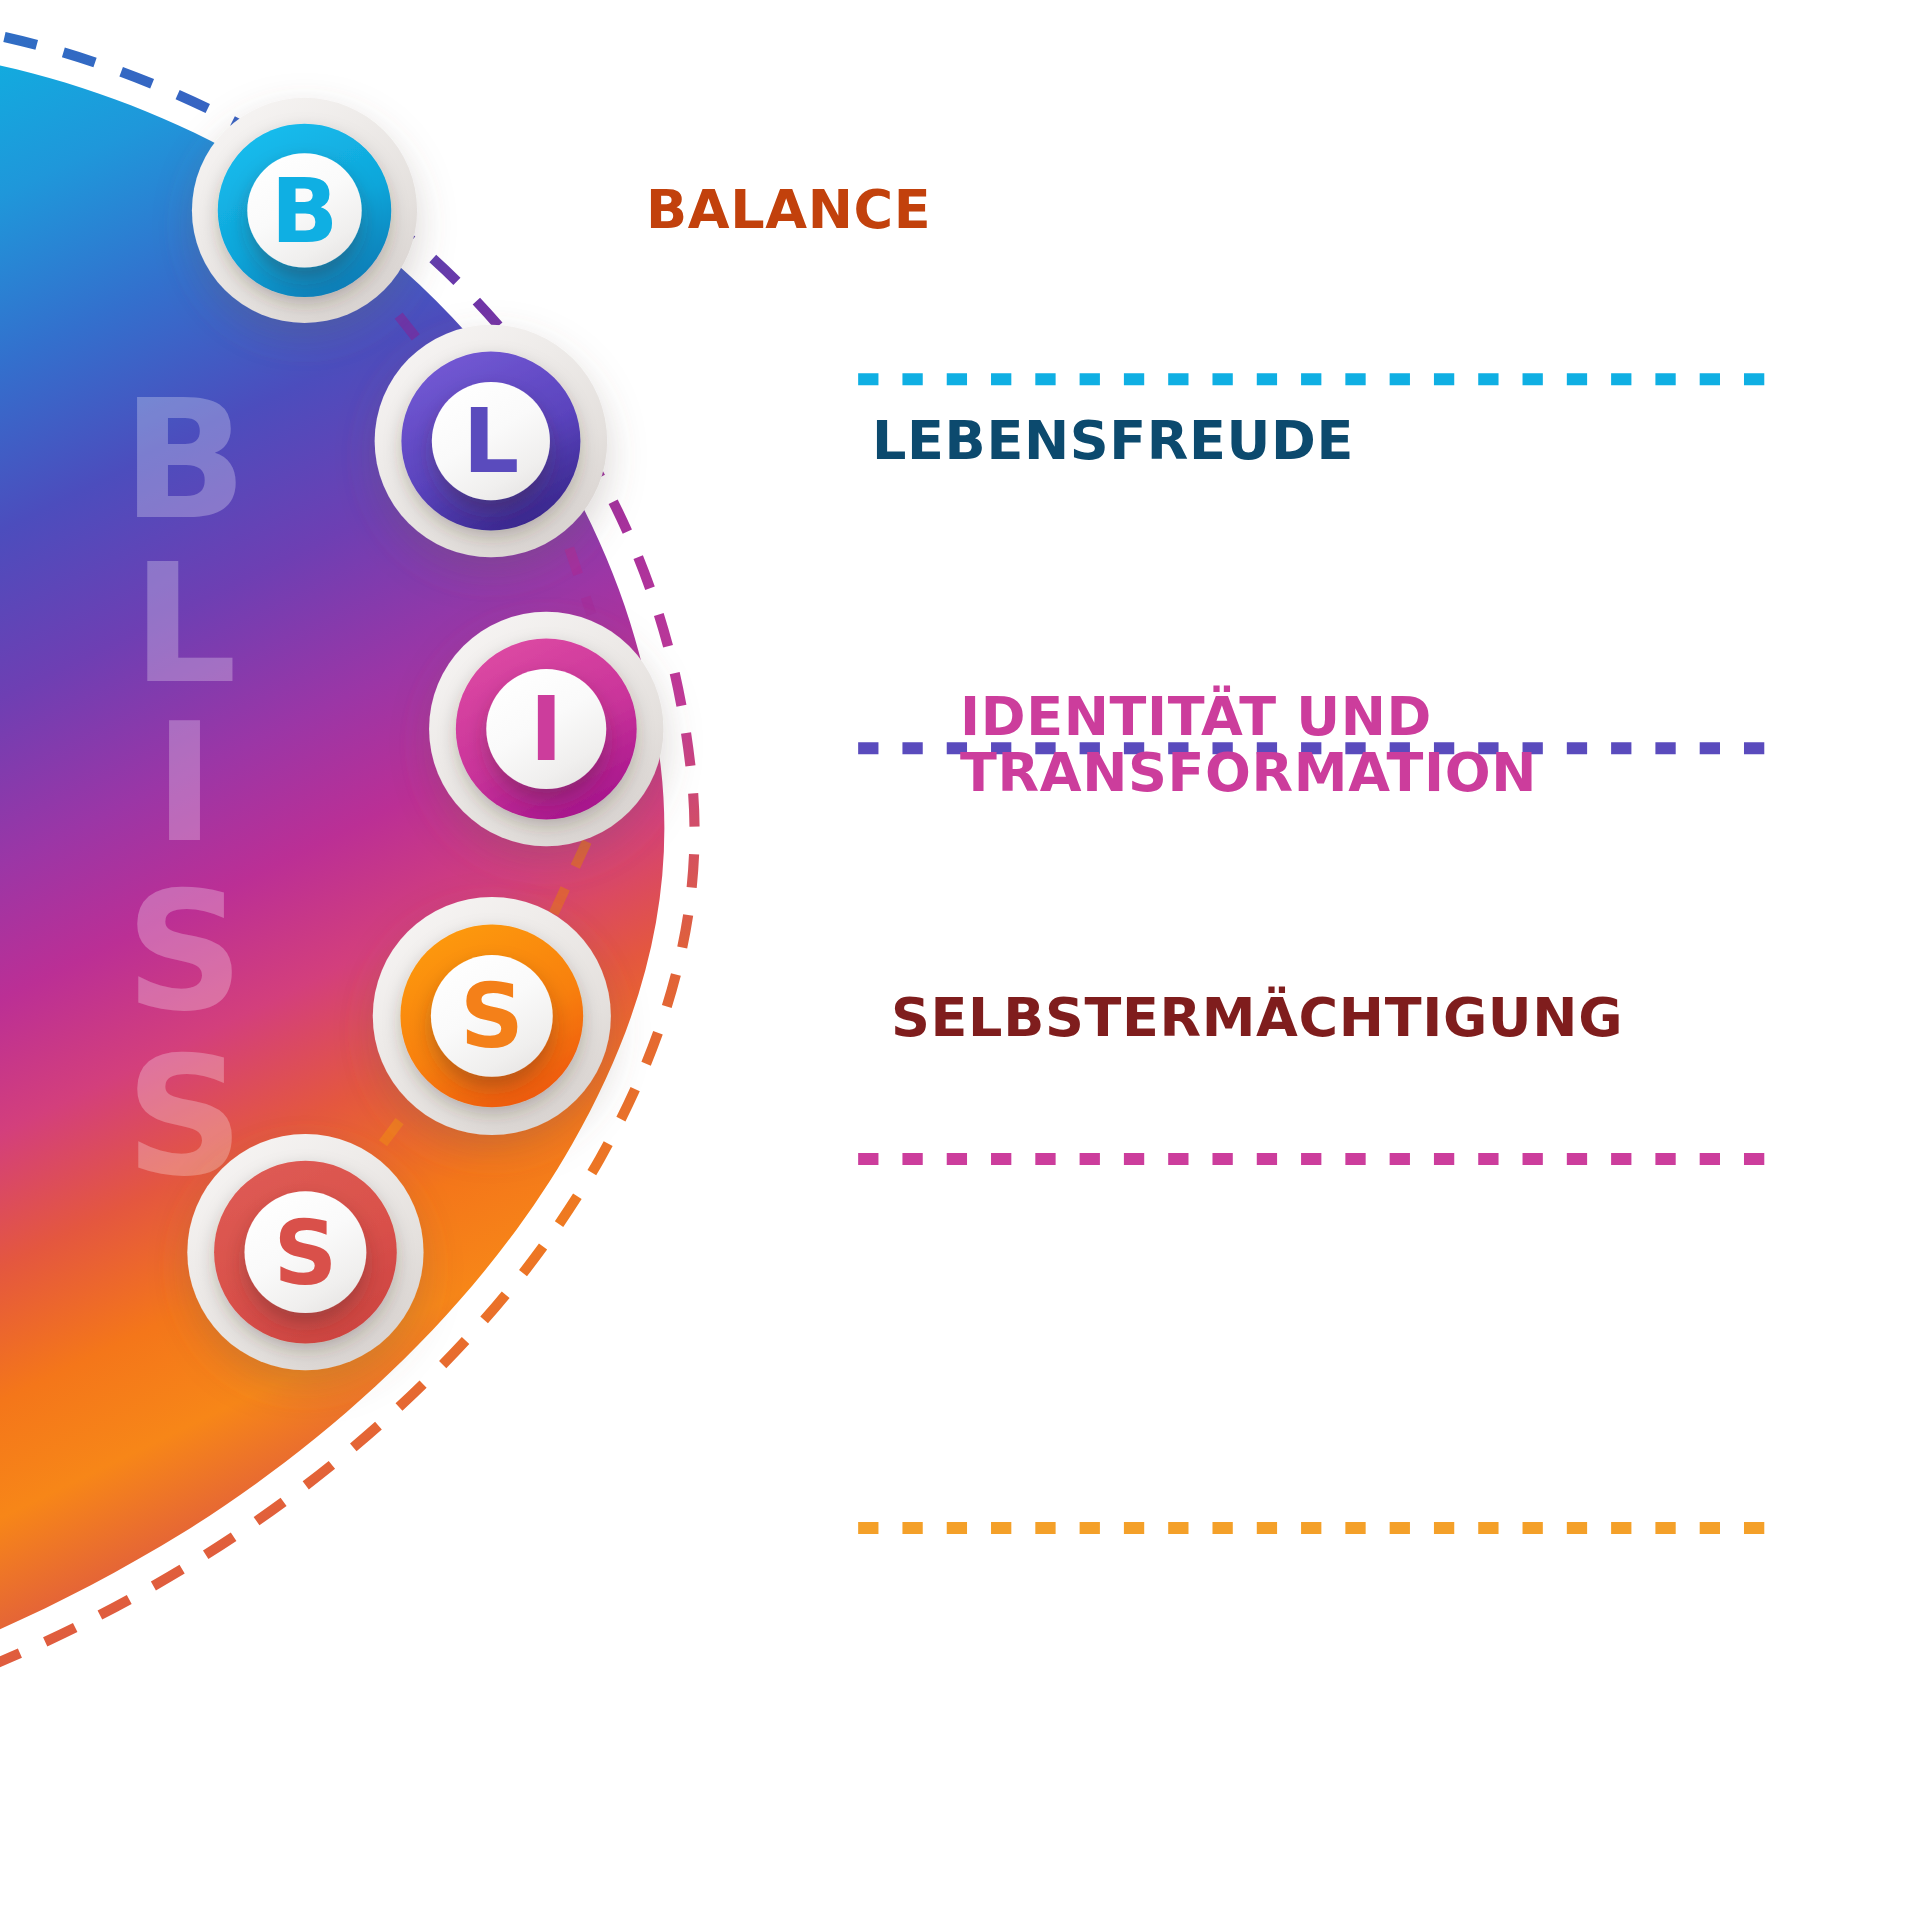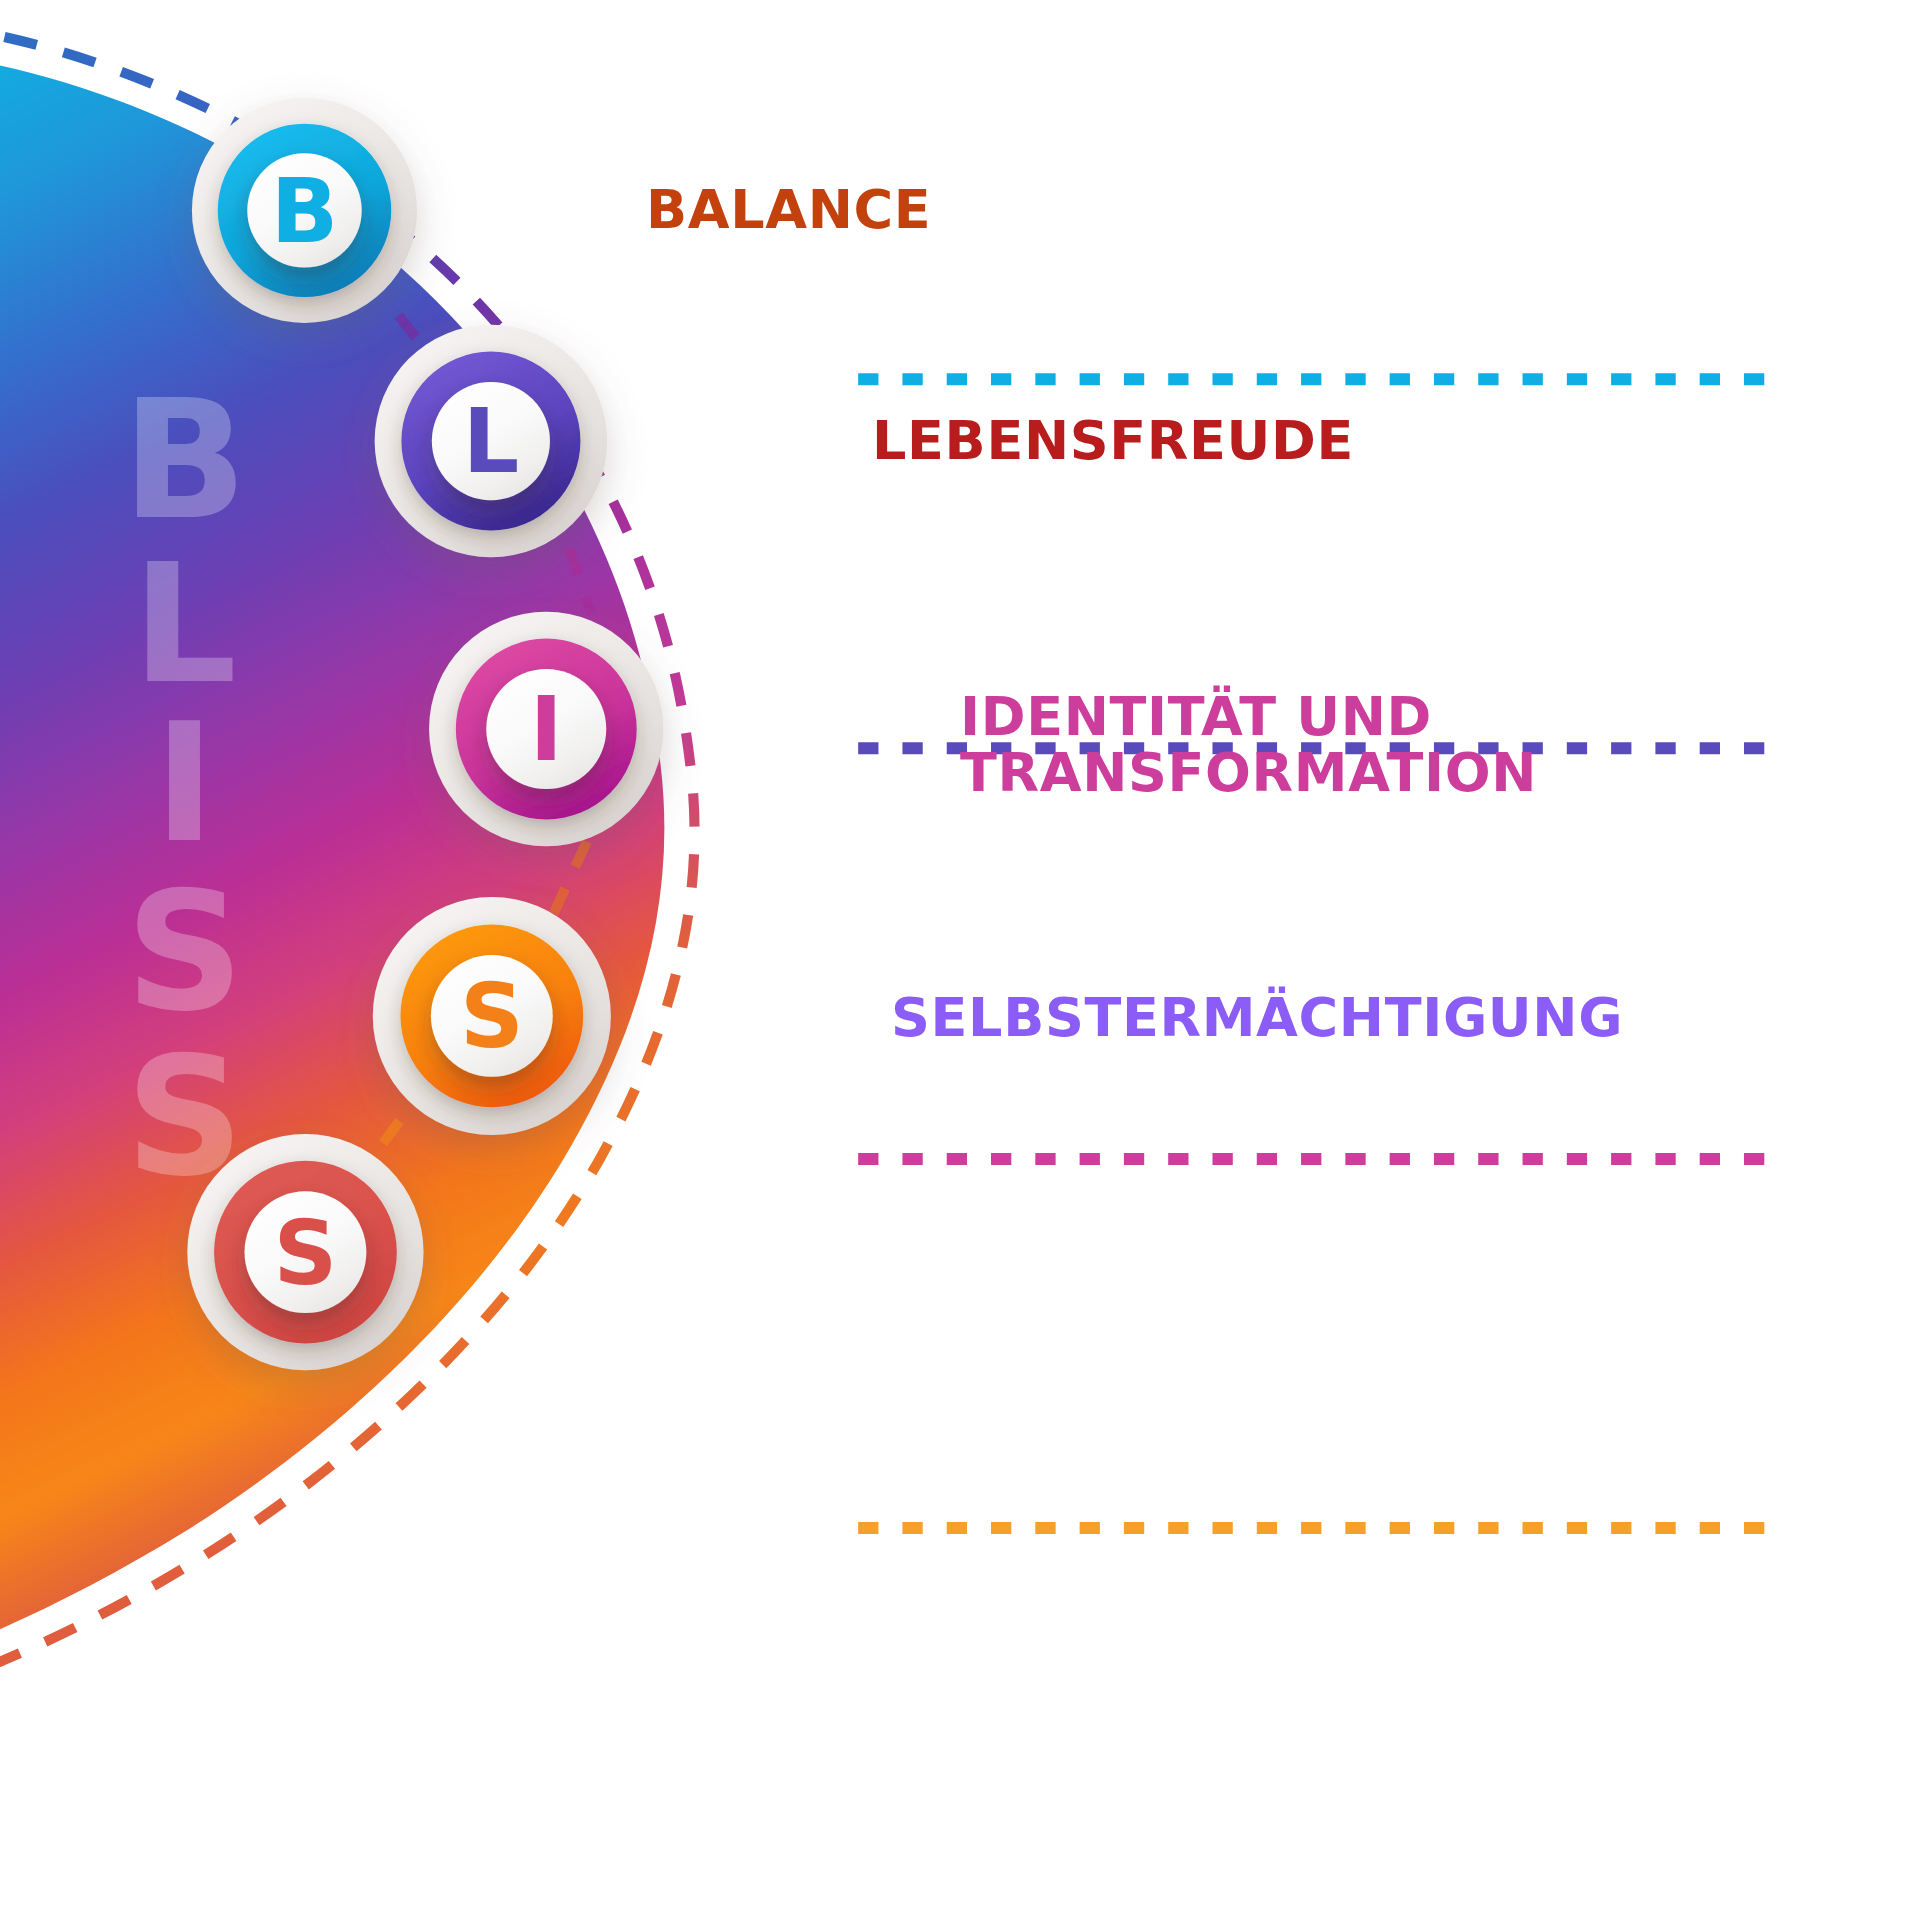--- a/index.html
+++ b/index.html
@@ -184,23 +184,23 @@
       <circle cx="331" cy="1357" r="99" fill="url(#ring4)" filter="url(#ringShadow)"></circle>
       <circle cx="331" cy="1357" r="66" fill="url(#disc)" filter="url(#innerShadow)"></circle>
       <text x="331" y="1358" font-size="96" font-weight="700" fill="#d9504a" text-anchor="middle" dominant-baseline="central" font-family="DejaVu Sans, Liberation Sans, sans-serif">S</text>
     </g>
   </svg>
 
   <div class="label" style="left:646px;top:0;width:1200px;height:421px;display:flex;align-items:center;
               font-size:54px;color:#c2410c;">BALANCE</div>
 
   <div class="label" style="left:872px;top:231px;width:1015px;height:421px;display:flex;align-items:center;
-              font-size:54px;color:#b91c1c;">LEBENSFREUDE</div>
+              font-size:54px;color:#0c4a6e;">LEBENSFREUDE</div>
 
   <div class="label" style="left:960px;top:542px;width:923px;height:406px;display:flex;align-items:center;
               font-size:54px;color:#cc3d9c;">IDENTITÄT UND
 TRANSFORMATION</div>
 
   <div class="label" style="left:891px;top:808px;width:1015px;height:421px;display:flex;align-items:center;
-              font-size:54px;color:#8b5cf6;">SELBSTERMÄCHTIGUNG</div>
+              font-size:54px;color:#7f1d1d;">SELBSTERMÄCHTIGUNG</div>
 
 </div>
 
 
 </body></html>

